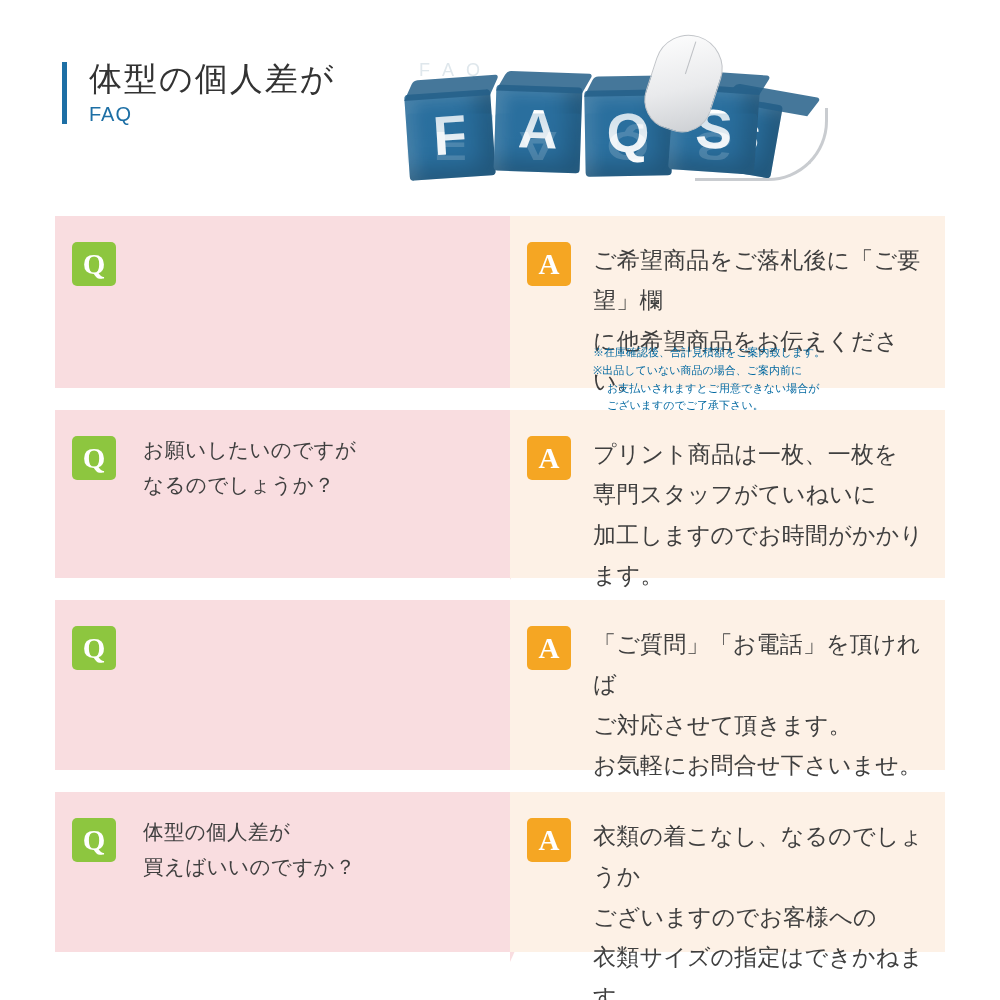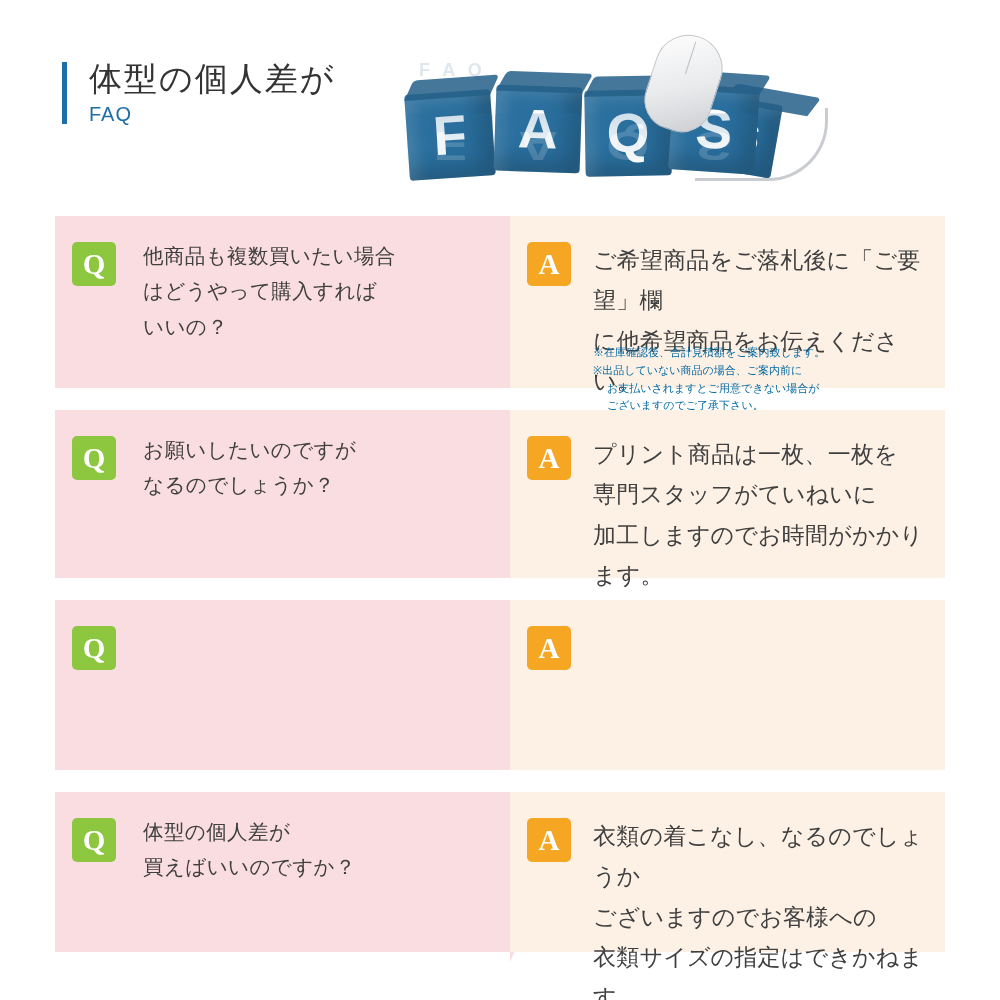--- a/index.html
+++ b/index.html
@@ -82,21 +82,21 @@
   .c1 { left: 100px; top: 56px; transform: rotate(2deg); }
   .c2 { left: 190px; top: 60px; transform: rotate(-1deg); }
   .c3 { left: 276px; top: 56px; transform: rotate(4deg); }
   .c4 { left: 322px; top: 70px; width: 60px; height: 74px;
         line-height: 74px; font-size: 38px; transform: rotate(10deg); z-index:0;}
 
   .ghost {
     position: absolute;
     font-size: 18px;
     color: #dfe7ec;
-    font-weight: bold;
+    font-weight: normal;
     letter-spacing: 4px;
     top: 30px;
     left: 24px;
   }
 
   
   .mouse {
     position: absolute;
     left: 255px;
     top: 4px;
@@ -285,23 +285,20 @@
 </div>
 
 <div class="faq-list">
 
   <div class="faq-row row-h1">
     <div class="q-panel"></div>
     <div class="q-arrow"></div>
     <div class="a-panel"></div>
     <div class="badge badge-q">Q</div>
     <div class="badge badge-a">A</div>
-    <div class="q-text">他商品も複数買いたい場合
-はどうやって購入すれば
-いいの？</div>
     <div class="a-text">ご希望商品をご落札後に「ご要望」欄
 に他希望商品をお伝えください。</div>
     <div class="a-note note-1">※在庫確認後、合計見積額をご案内致します。
 ※出品していない商品の場合、ご案内前に
 　 お支払いされますとご用意できない場合が
 　 ございますのでご了承下さい。</div>
   </div>
 
   <div class="faq-row row-h2">
     <div class="q-panel"></div>
@@ -317,20 +314,23 @@
 お支払確定後、約２～３日後発送と
 なりますのでご了承下さい。</div>
   </div>
 
   <div class="faq-row row-h3">
     <div class="q-panel"></div>
     <div class="q-arrow"></div>
     <div class="a-panel"></div>
     <div class="badge badge-q">Q</div>
     <div class="badge badge-a">A</div>
+    <div class="a-text">「ご質問」「お電話」を頂ければ
+ご対応させて頂きます。
+お気軽にお問合せ下さいませ。</div>
   </div>
 
   <div class="faq-row row-h4">
     <div class="q-panel"></div>
     <div class="q-arrow"></div>
     <div class="a-panel"></div>
     <div class="badge badge-q">Q</div>
     <div class="badge badge-a">A</div>
     <div class="q-text">体型の個人差が
 買えばいいのですか？</div>

